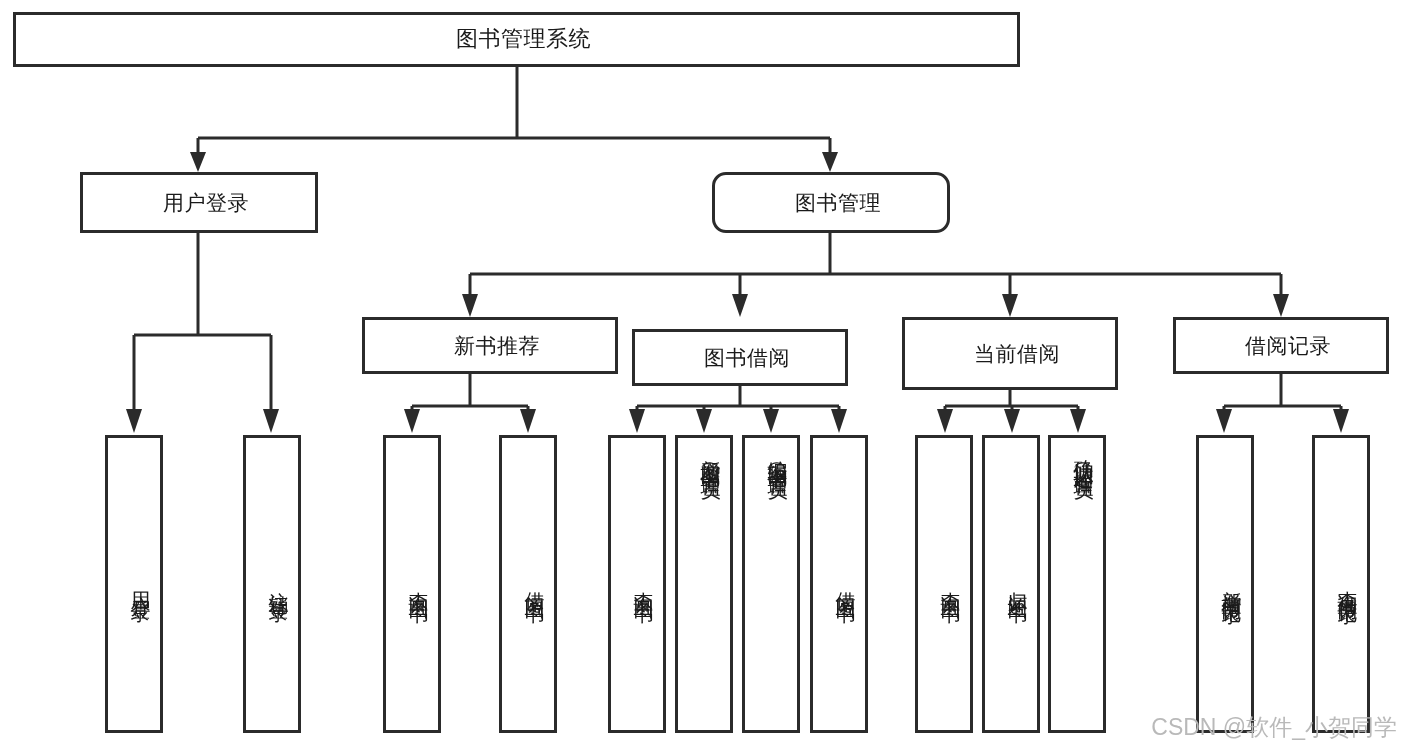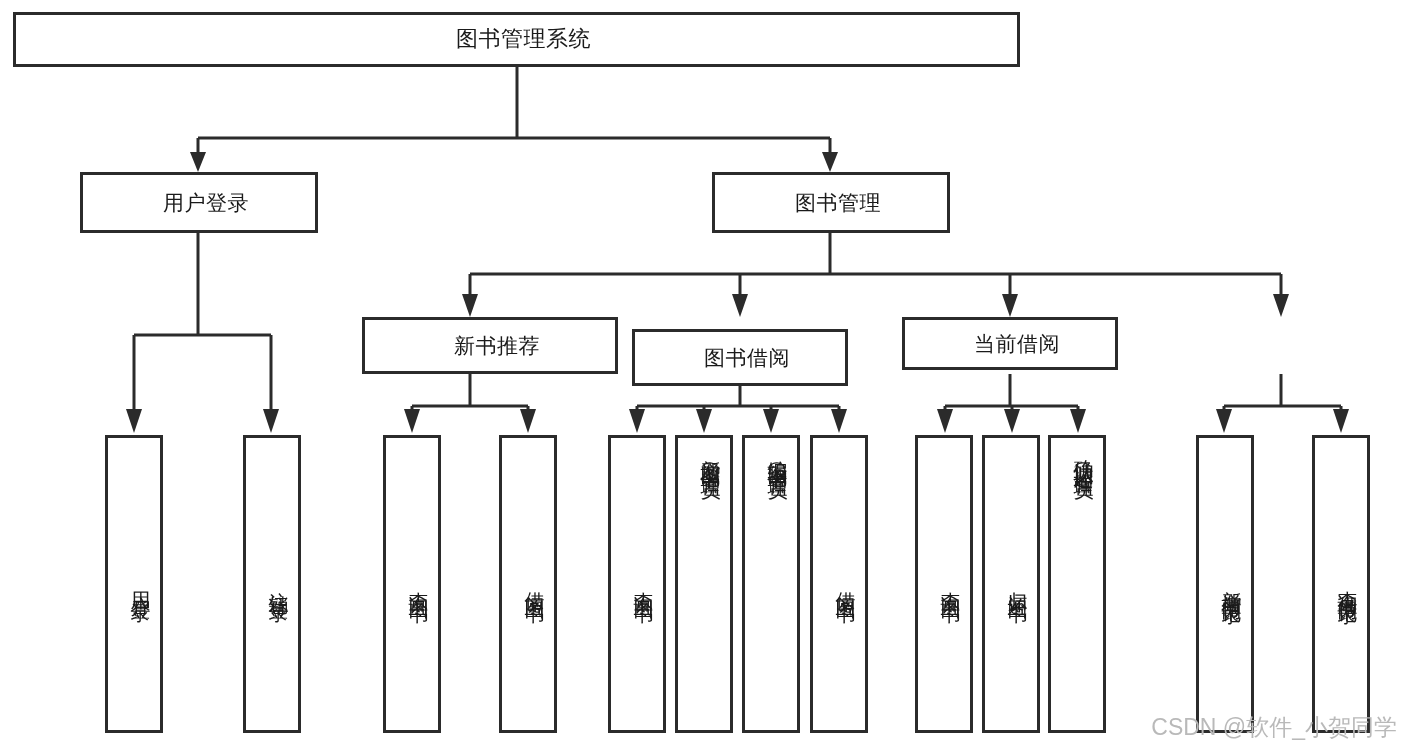--- a/index.html
+++ b/index.html
@@ -139,32 +139,35 @@
     <polygon points="1333,409 1349,409 1341,433"></polygon>
   </svg>
 
   <div class="node h-node root" style="left:13px;top:12px;width:1007px;height:55px;">
     <span class="lbl">图书管理系统</span>
   </div>
 
   <div class="node h-node" style="left:80px;top:172px;width:238px;height:61px;">
     <span class="lbl">用户登录</span>
   </div>
-  <div class="node h-node" style="left:712px;top:172px;width:238px;height:61px;">
+  <div class="node h-node" style="left:712px;top:172px;width:238px;height:61px;border-radius:14px;">
     <span class="lbl">图书管理</span>
   </div>
 
   <div class="node h-node" style="left:362px;top:317px;width:256px;height:57px;">
     <span class="lbl">新书推荐</span>
   </div>
   <div class="node h-node" style="left:632px;top:317px;width:216px;height:57px;margin-top:12px;">
     <span class="lbl">图书借阅</span>
   </div>
-  <div class="node h-node" style="left:902px;top:317px;width:216px;height:53px;">
+  <div class="node h-node" style="left:902px;top:317px;width:216px;height:73px;">
     <span class="lbl">当前借阅</span>
+  </div>
+  <div class="node h-node" style="left:1173px;top:317px;width:216px;height:57px;">
+    <span class="lbl">借阅记录</span>
   </div>
 
   <div class="node v-node" style="left:105px;top:435px;width:58px;height:298px;">
     <span class="lbl">用户登录</span>
   </div>
   <div class="node v-node" style="left:243px;top:435px;width:58px;height:298px;">
     <span class="lbl">注销登录</span>
   </div>
 
   <div class="node v-node" style="left:383px;top:435px;width:58px;height:298px;">

